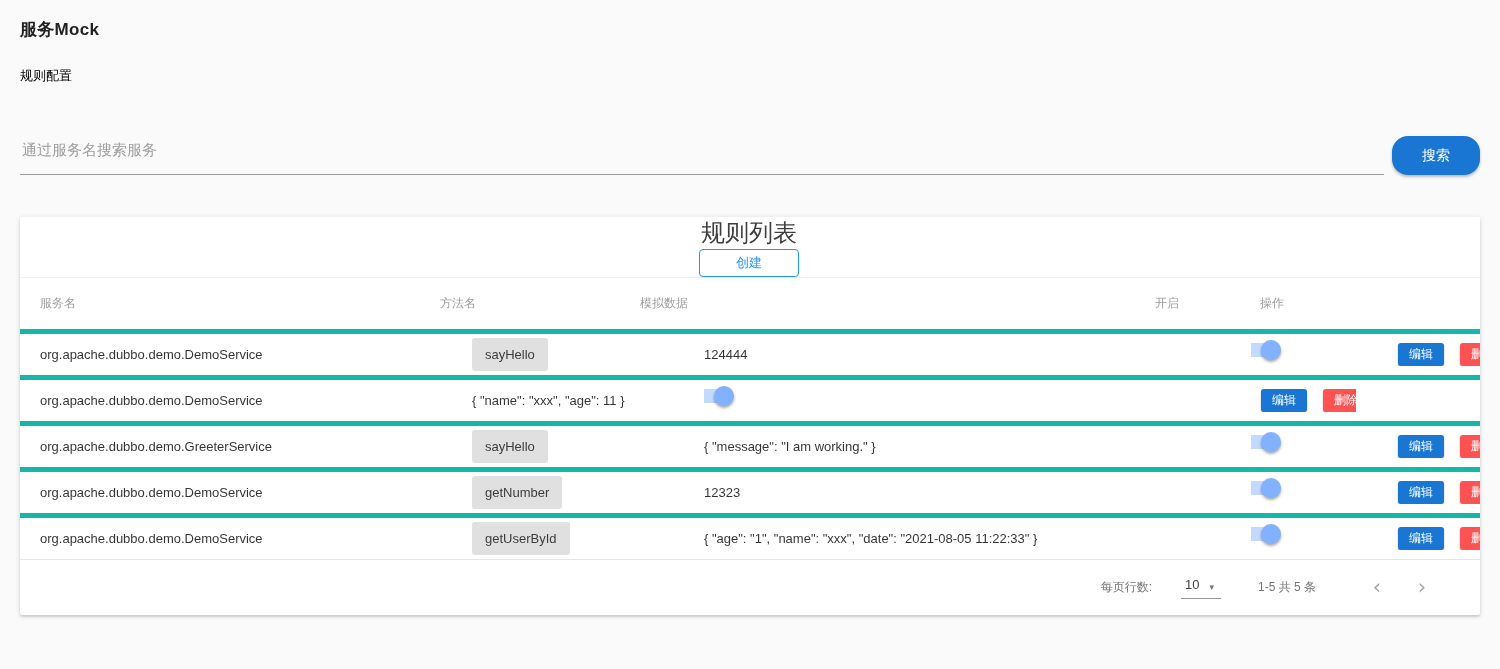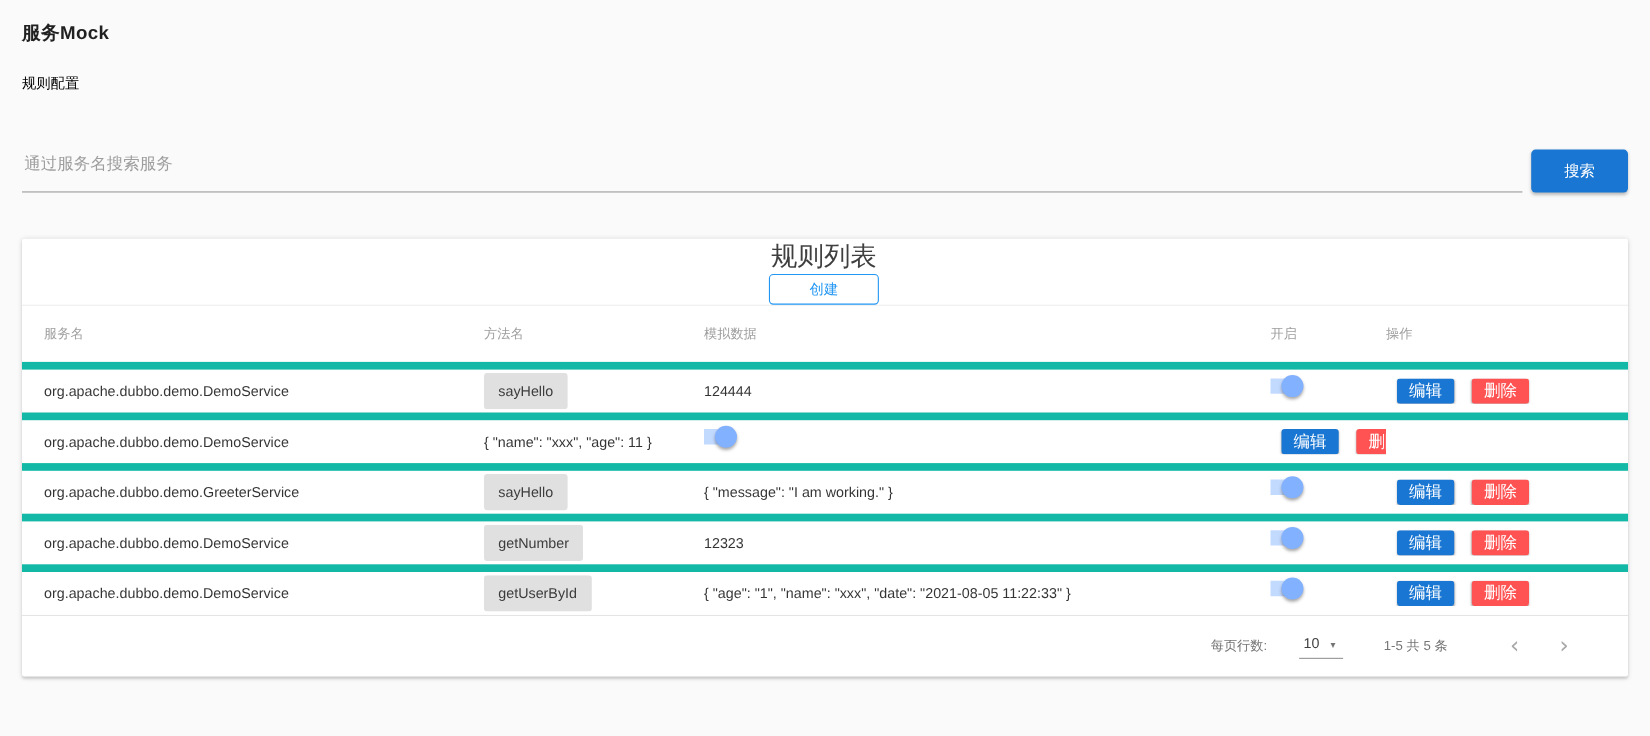--- a/index.html
+++ b/index.html
@@ -44,21 +44,21 @@
     border-radius: 0;
   }
   .search-input::placeholder { color: #9e9e9e; opacity: 1; }
   .btn-search {
     margin-left: 8px;
     width: 88px;
     height: 39px;
     background: #1976d2;
     color: #fff;
     border: none;
-    border-radius: 4px;
+    border-radius: 16px;
     font-size: 14px;
     font-family: Liberation Mono, monospace;
     cursor: pointer;
     box-shadow: 0 2px 3px rgba(0,0,0,0.25);
   }
 
   
   .card {
     margin-top: 42px;
     background: #fff;
@@ -98,23 +98,24 @@
     padding-left: 20px;
   }
   .thead {
     height: 52px;
     border-top: 1px solid #eeeeee;
     font-size: 12px;
     color: #9e9e9e;
   }
   .trow {
     height: 46px;
-    border-top: 7px solid #14b8a6;
+    border-top: 5px solid #14b8a6;
     font-size: 13px;
     color: rgba(0,0,0,0.80);
+    gap: 32px;
   }
   .cell { overflow: hidden; white-space: nowrap; }
 
   .chip {
     display: inline-block;
     background: #e0e0e0;
     color: #3c3c3c;
     font-size: 13px;
     padding: 9px 13px;
     border-radius: 3px;
@@ -146,21 +147,21 @@
     box-shadow: 0 2px 3px rgba(0,0,0,0.35);
   }
 
   .actions { display: flex; gap: 16px; padding-left: 10px; }
   .btn-small {
     height: 23px;
     padding: 0 11px;
     border: none;
     border-radius: 3px;
     color: #fff;
-    font-size: 15px;
+    font-size: 12px;
     font-family: inherit;
     cursor: pointer;
     box-shadow: 0 1px 2px rgba(0,0,0,0.3);
   }
   .btn-edit { background: #1976d2; }
   .btn-delete { background: #ff5252; }
 
   
   .tfoot {
     height: 56px;

